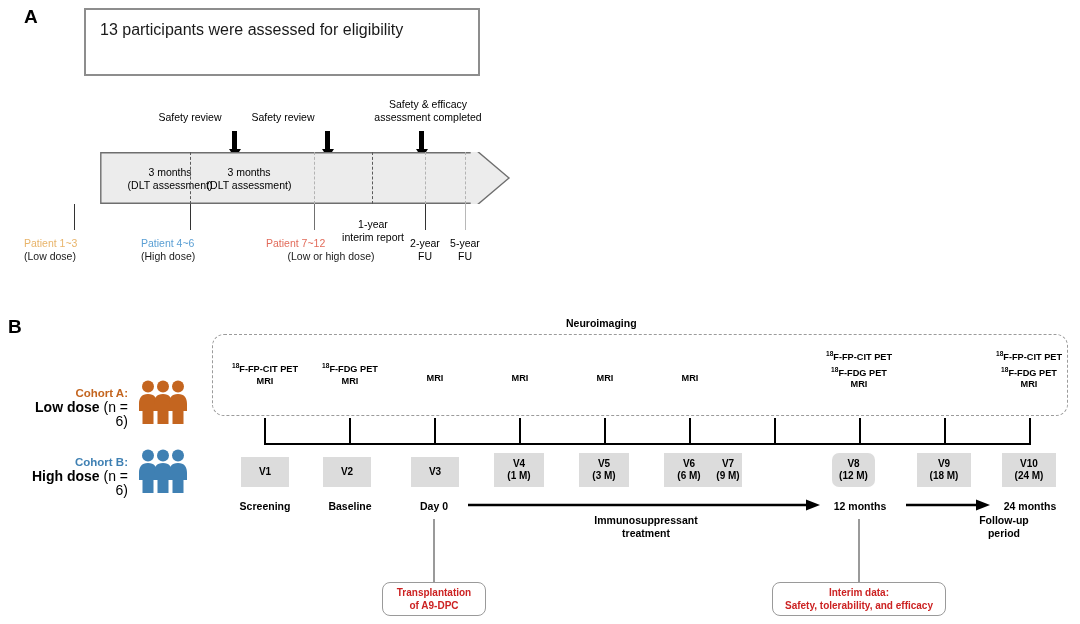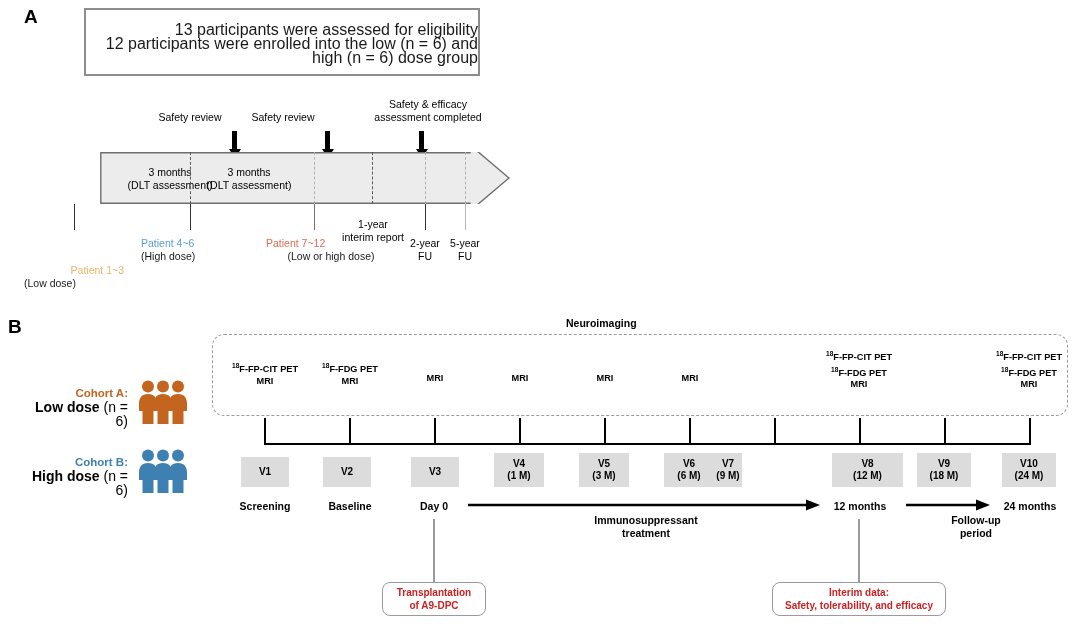--- a/index.html
+++ b/index.html
@@ -83,21 +83,20 @@
   .hline-black{background:#000;}
 </style>
 </head>
 <body>
 
 <div class="abs panel-letter" style="left:24px;top:6px;">A</div>
 
 <div class="abs" id="enroll-box">
   <div id="enroll-text">
     <div class="line">13 participants were assessed for eligibility</div>
-    <div class="line">12 participants were enrolled into the low (n = 6) and high (n = 6) dose group</div>
   </div>
 </div>
 
 <div class="abs review-label" style="left:140px;top:111px;width:100px;">Safety review</div>
 <div class="abs down-arrow" style="left:228px;top:131px;">
   <div class="shaft"></div>
     <div class="head"></div>
 </div>
 
 <div class="abs review-label" style="left:233px;top:111px;width:100px;">Safety review</div>
@@ -150,21 +149,21 @@
 <div class="abs small-cap" style="left:397px;top:237px;width:56px;">
   <div>2-year</div>
   <div>FU</div>
 </div>
 <div class="abs small-cap" style="left:437px;top:237px;width:56px;">
   <div>5-year</div>
   <div>FU</div>
 </div>
 
 <div class="abs" style="left:24px;top:237px;width:100px;">
-  <div class="pt-name" style="color:#e8b46a;text-align:right;margin-top:27px;">Patient 1~3</div>
+  <div class="pt-name" style="color:#e8b46a;text-align:left;">Patient 1~3</div>
   <div class="pt-sub" style="text-align:left;">(Low dose)</div>
 </div>
 <div class="abs" style="left:141px;top:237px;width:100px;">
   <div class="pt-name" style="color:#5a9fd4;text-align:left;">Patient 4~6</div>
   <div class="pt-sub" style="text-align:left;">(High dose)</div>
 </div>
 <div class="abs" style="left:266px;top:237px;width:130px;">
   <div class="pt-name" style="color:#e26b5a;text-align:left;">Patient 7~12</div>
   <div class="pt-sub" style="text-align:center;">(Low or high dose)</div>
 </div>
@@ -236,21 +235,21 @@
   <span>(3 M)</span>
 </div>
 <div class="abs vbox" style="left:664px;top:453px;width:50px;height:34px;">
   <span>V6</span>
   <span>(6 M)</span>
 </div>
 <div class="abs vbox" style="left:714px;top:453px;width:28px;height:34px;">
   <span>V7</span>
   <span>(9 M)</span>
 </div>
-<div class="abs vbox" style="left:832px;top:453px;width:71px;height:34px;">
+<div class="abs vbox" style="left:832px;top:453px;width:43px;height:34px;border-radius:7px;">
   <span>V8</span>
   <span>(12 M)</span>
 </div>
 <div class="abs vbox" style="left:917px;top:453px;width:54px;height:34px;">
   <span>V9</span>
   <span>(18 M)</span>
 </div>
 <div class="abs vbox" style="left:1002px;top:453px;width:54px;height:34px;">
   <span>V10</span>
   <span>(24 M)</span>
@@ -272,21 +271,21 @@
   <div>Immunosuppressant</div>
   <div>treatment</div>
 </div>
 
 <div class="abs" style="left:906px;top:498px;width:84px;height:14px;">
   <svg width="84" height="14" viewBox="0 0 84 14">
     <line x1="0" y1="7" x2="72" y2="7" stroke="#000" stroke-width="2.6"></line>
     <polygon points="84,7 70,1.5 70,12.5" fill="#000"></polygon>
   </svg>
 </div>
-<div class="abs phase-label" style="left:932px;top:514px;width:88px;">
+<div class="abs phase-label" style="left:960px;top:514px;width:88px;">
   <div>Follow-up</div>
   <div>period</div>
 </div>
 
 <div class="abs grey-connector" style="left:433px;top:519px;height:63px;"></div>
 <div class="abs grey-connector" style="left:858px;top:519px;height:63px;"></div>
 
 <div class="abs red-box" style="left:382px;top:582px;width:104px;height:34px;">
   <div>
     <div>Transplantation</div>

